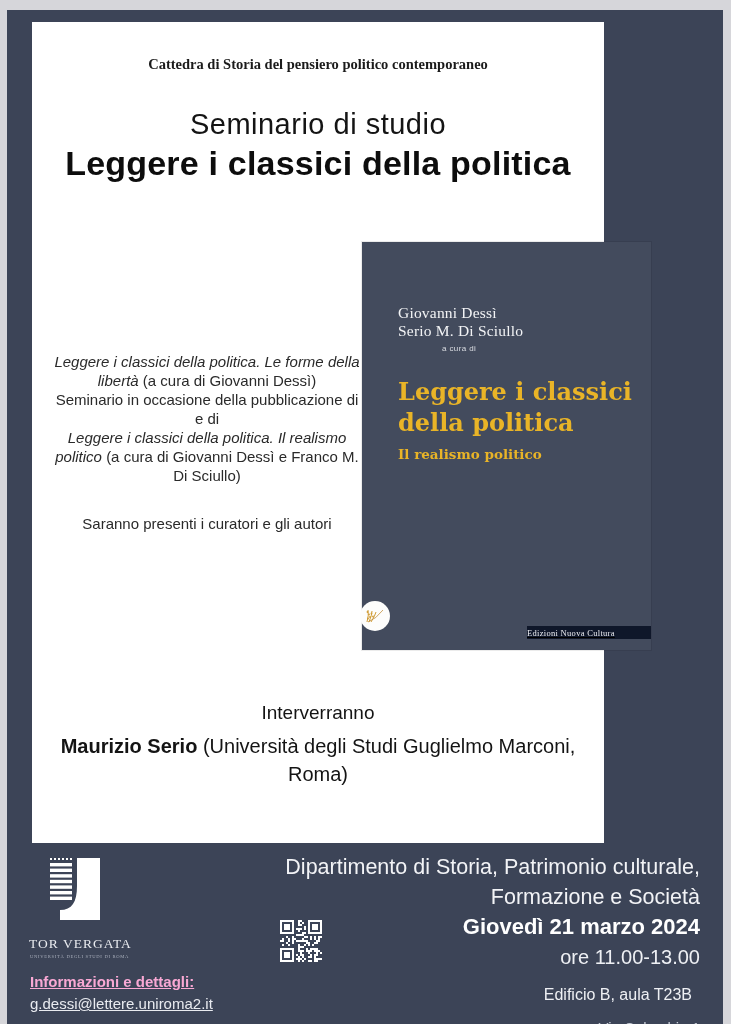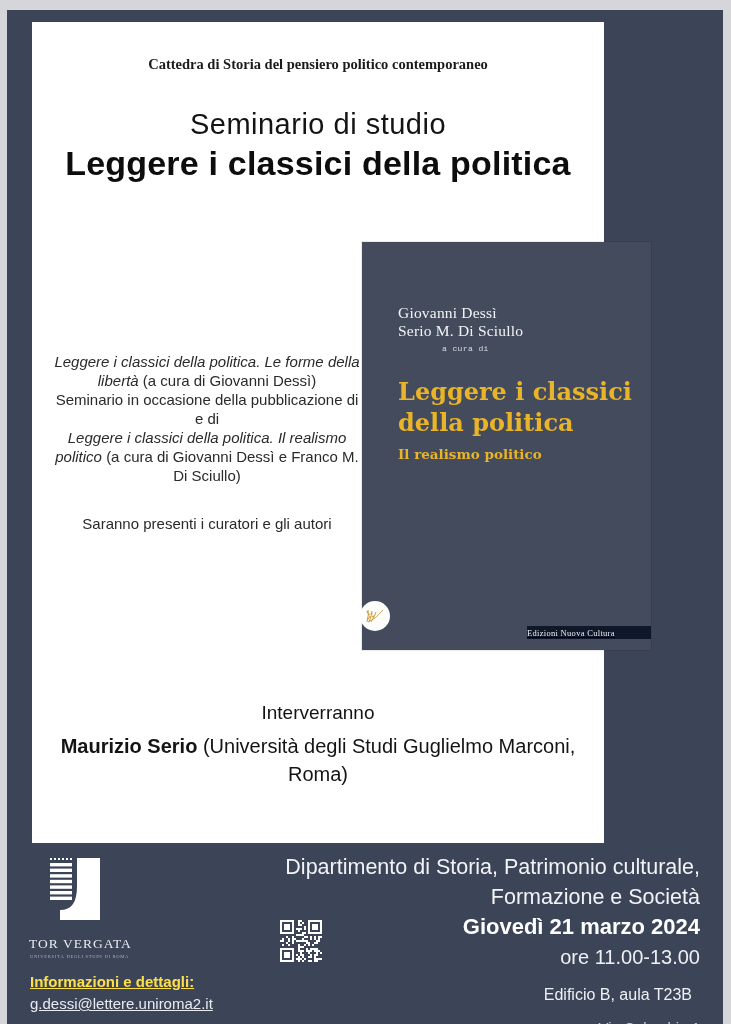--- a/index.html
+++ b/index.html
@@ -24,21 +24,21 @@
   .occasion{left:18px;top:330px;width:314px;text-align:center;
     font-size:15px;line-height:19px;color:#2a2a2a;}
   .occasion p{margin:0;}
   .occasion em{font-style:italic;}
   .occasion .note{margin-top:29px;}
   
   .cover{left:330px;top:220px;width:289px;height:408px;background:#434b5d;
     box-shadow:0 0 0 1px rgba(0,0,0,0.08);}
   .cover-authors{left:36px;top:62px;font-family:"Liberation Serif", serif;
     font-size:15.5px;line-height:18px;color:#f2f3f5;letter-spacing:0.2px;}
-  .cover-acuradi{left:36px;top:102px;font-family:Liberation Mono, monospace;
+  .cover-acuradi{left:36px;top:102px;font-family:Liberation Sans, sans-serif;
     font-size:8px;color:#dcdee3;letter-spacing:0.4px;padding-left:44px;}
   .cover-title{left:36px;top:134px;font-family:"DejaVu Serif", serif;
     font-size:24px;line-height:31px;font-weight:bold;color:#e9b427;}
   .cover-subtitle{left:36px;top:204px;font-family:"DejaVu Serif", serif;
     font-size:13.5px;font-weight:bold;color:#e9b427;}
   .cover-logo-circle{left:-2px;top:359px;width:30px;height:30px;border-radius:50%;
     background:#fdfdfc;overflow:hidden;}
   .publisher-band{right:0;top:384px;width:124px;height:13px;background:#0f172a;
     display:flex;align-items:center;text-decoration:underline;}
   .publisher-band span{font-family:"Liberation Serif", serif;font-size:8.5px;
@@ -49,21 +49,21 @@
   .speaker-line{font-size:20px;line-height:28px;margin:0;}
   .speaker-line b{font-weight:bold;}
   
   .footer{left:0;top:833px;width:716px;height:181px;color:#ffffff;}
   .tv-logo{left:43px;top:14px;}
   .tv-name{left:22px;top:93px;width:120px;font-family:"Liberation Serif", serif;
     font-size:13.5px;letter-spacing:1px;color:#e9ebef;white-space:nowrap;}
   .tv-subname{left:23px;top:111px;font-family:"Liberation Serif", serif;
     font-size:4.6px;letter-spacing:0.7px;color:#a9afbc;white-space:nowrap;}
   .info-label{left:23px;top:130px;font-size:15px;font-weight:bold;
-    text-decoration:underline;color:#fde047;}
+    text-decoration:underline;color:#f9a8d4;}
   .info-email{left:23px;top:152px;font-size:15px;text-decoration:underline;
     color:#e9ebf0;cursor:pointer;}
   .qr{left:273px;top:77px;}
   .event-block{right:23px;top:9px;text-align:right;}
   .dept-line{font-size:21.5px;line-height:30px;color:#f2f3f6;margin:0;}
   .event-date{font-size:22px;line-height:30px;font-weight:bold;color:#ffffff;margin:0;}
   .event-time{font-size:20px;line-height:30px;color:#eef0f4;margin:0;}
   .event-venue{font-size:16px;line-height:30px;color:#eef0f4;margin:8px;}
   .event-address{font-size:15px;line-height:20px;color:#c8cdd7;margin:0;}
 </style>

